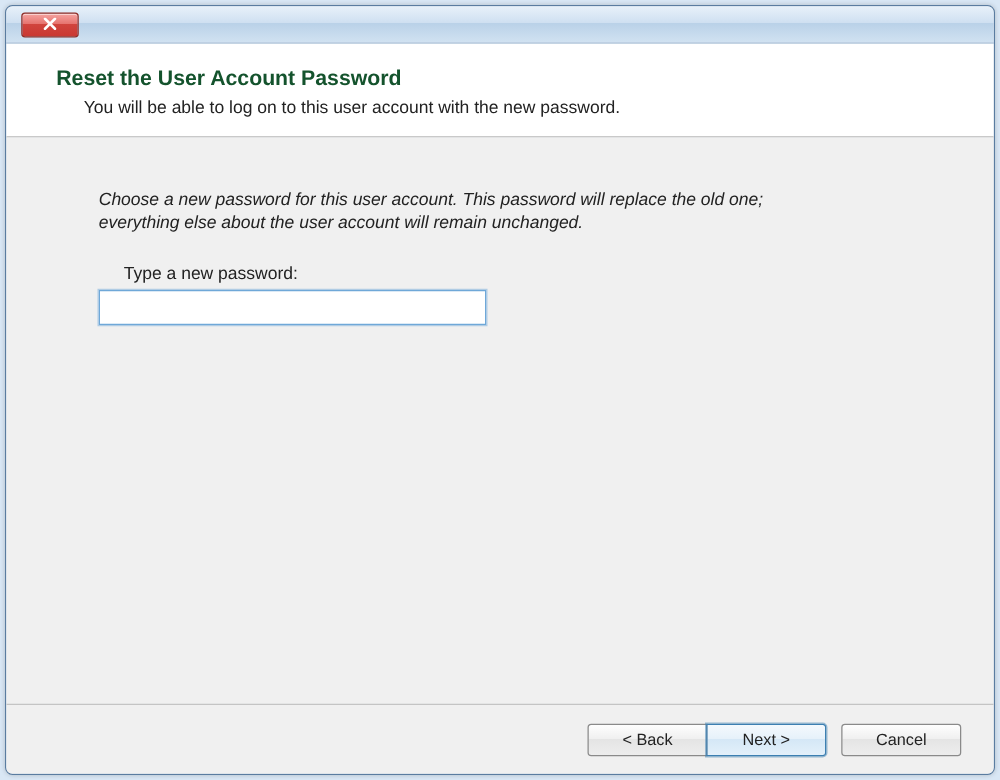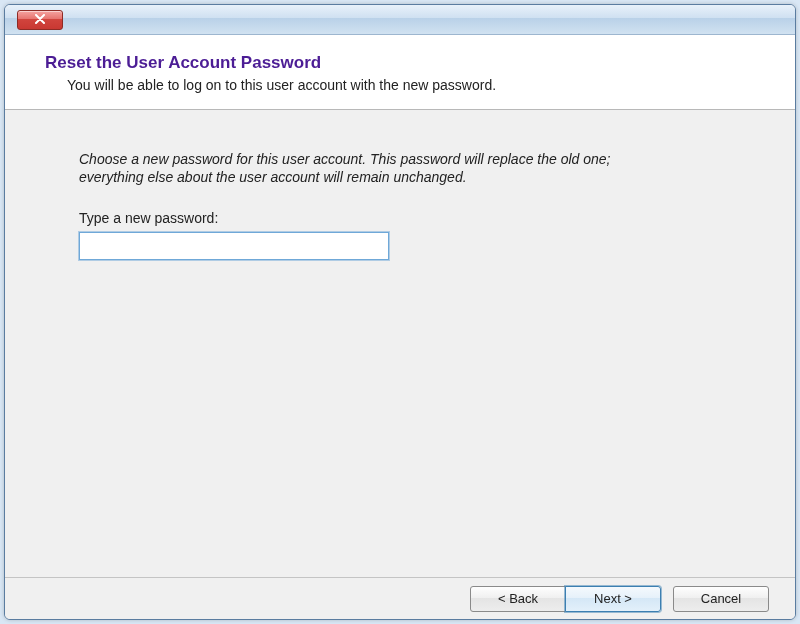--- a/index.html
+++ b/index.html
@@ -58,21 +58,21 @@
     }
     
     .header {
       background: #ffffff;
       padding: 18px 40px 16px 40px;
       border-bottom: 1px solid #b8b8b8;
     }
     .header-title {
       font-size: 17px;
       font-weight: bold;
-      color: #4c1d95;
+      color: #14532d;
       margin-bottom: 4px;
     }
     .header-sub {
       font-size: 14px;
       color: #222;
       padding-left: 22px;
     }
     
     .body-area {
       flex: 1;
@@ -85,40 +85,41 @@
       max-width: 560px;
       line-height: 1.3;
       margin-bottom: 24px;
       font-style: italic;
     }
     .field-block { margin-bottom: 30px; }
     .field-label {
       display: block;
       margin-bottom: 6px;
       font-size: 14px;
+      margin-left: 20px;
     }
     .text-input {
       height: 28px;
       border: 1px solid #c7c7c7;
       background: #fff;
       font-size: 14px;
       padding: 2px 6px;
       outline: none;
     }
     .text-input.focused {
       border: 1px solid #6fa8d8;
       box-shadow: 0 0 0 1px rgba(111,168,216,0.5);
     }
     .w-300 { width: 310px; }
     .w-450 { width: 450px; }
     
     .footer {
       background: #f0f0f0;
       border-top: 1px solid #c4c4c4;
-      height: 42px;
+      height: 56px;
       display: flex;
       align-items: center;
       justify-content: flex-end;
       gap: 12px;
       padding: 0 26px;
     }
     .btn {
       min-width: 96px;
       height: 26px;
       border: 1px solid #8a8a8a;

